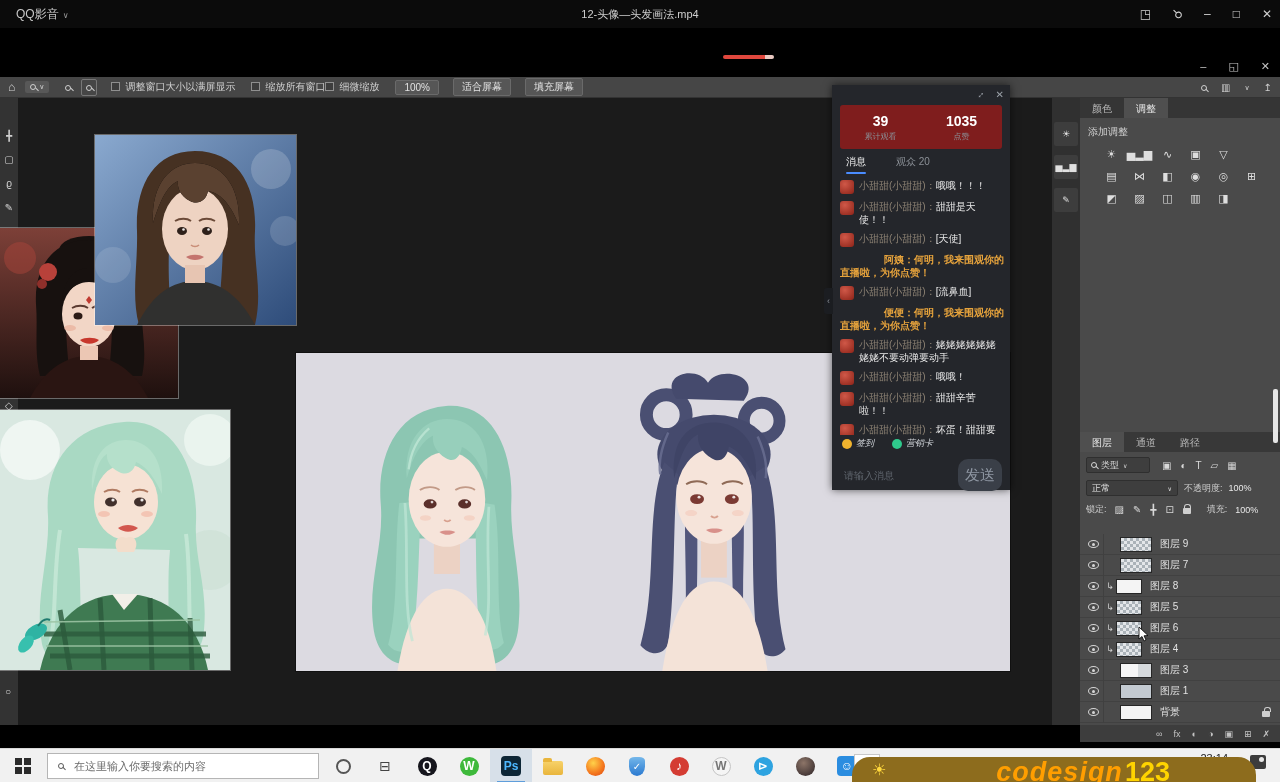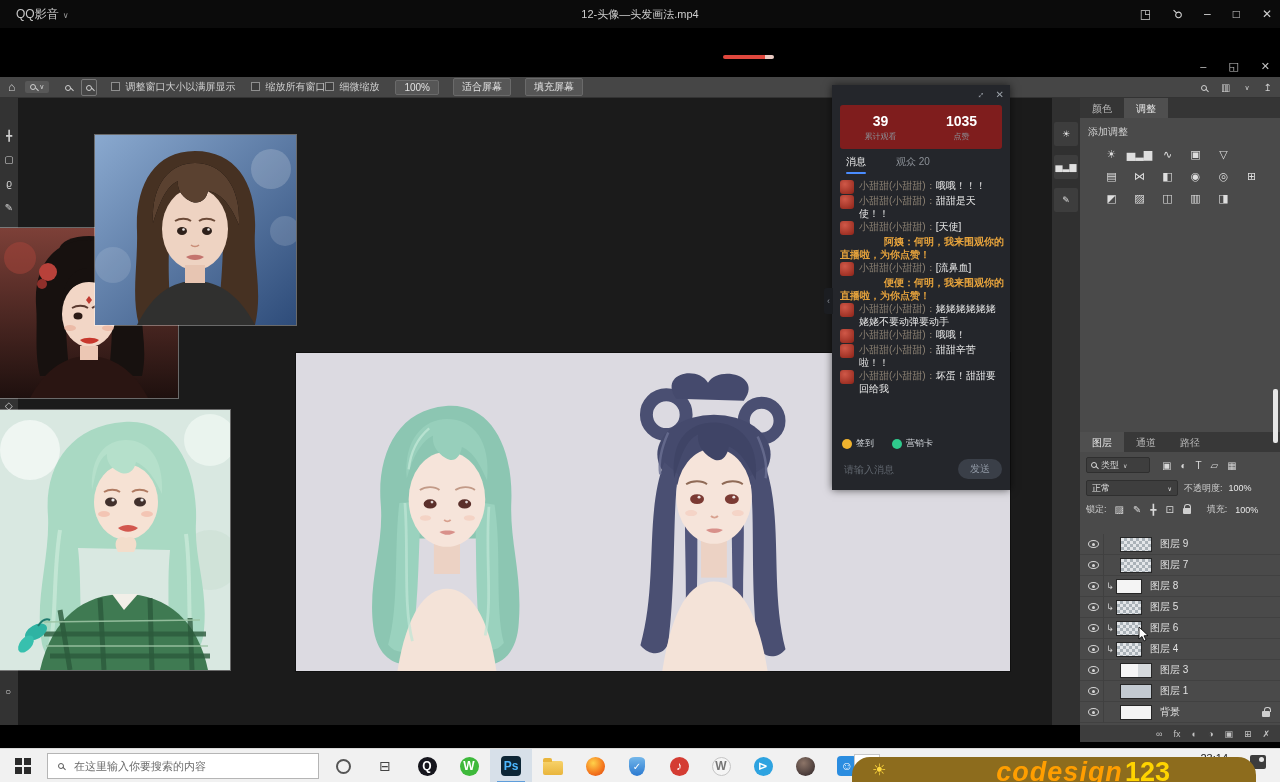--- a/index.html
+++ b/index.html
@@ -85,33 +85,33 @@
   .chat{position:absolute;left:832px;top:85px;width:178px;height:405px;background:#24262b;z-index:40;box-shadow:0 0 8px rgba(0,0,0,.6);font-size:10px;}
   .chat-head{position:absolute;right:6px;top:4px;display:flex;gap:12px;color:#9aa0a8;font-size:10px;}
   .diag{display:inline-block;transform:rotate(45deg);}
   .chat-stats{position:absolute;left:8px;top:20px;width:162px;height:44px;background:#7f1d1d;border-radius:3px;display:flex;}
   .stat{flex:1;display:flex;flex-direction:column;align-items:center;justify-content:center;gap:2px;}
   .stat .v{color:#fff;font-size:14px;font-weight:bold;}
   .stat .l{color:#8b9097;font-size:8px;}
   .chat-tabs{position:absolute;left:14px;top:70px;display:flex;gap:30px;font-size:10px;color:#8b9097;}
   .chat-tab.active{color:#f0f0f0;}
   .chat-tab.active::after{content:"";display:block;height:2px;background:#4a8cff;margin-top:3px;border-radius:1px;}
-  .msgs{position:absolute;left:8px;top:94px;width:164px;height:256px;display:flex;flex-direction:column;overflow:hidden;}
+  .msgs{position:absolute;left:8px;top:94px;width:164px;height:256px;display:flex;flex-direction:column;gap:6px;overflow:hidden;}
   .msg{display:flex;gap:5px;line-height:1.3;}
   .avatar{flex:0 0 14px;width:14px;height:14px;border-radius:3px;background:radial-gradient(circle at 35% 30%,#d05848,#8c2318);margin-top:1px;}
   .msg .u{color:#8e8374;}
   .msg .t{color:#e9e9e9;}
   .msg.sys .t{color:#e6a33c;font-weight:bold;margin-left:44px;}
-  .badges{position:absolute;left:10px;top:352px;display:flex;gap:18px;align-items:center;}
+  .badges{position:absolute;left:10px;top:352px;display:flex;gap:18px;align-items:center;font-style:italic;}
   .badge{display:flex;align-items:center;gap:4px;color:#cfd3d8;font-size:9px;}
   .dot{width:10px;height:10px;border-radius:50%;}
   .chat-input-row{position:absolute;left:10px;top:374px;width:160px;display:flex;align-items:center;justify-content:space-between;}
   .chat-input{background:transparent;border:none;outline:none;color:#cfcfcf;font-size:10px;width:100px;}
   .chat-input::placeholder{color:#5f656d;}
-  .send-btn{width:44px;height:20px;border-radius:10px;background:#3a3f48;color:#8f97a3;font-size:10px;display:flex;align-items:center;justify-content:center;}
+  .send-btn{width:44px;height:32px;border-radius:10px;background:#3a3f48;color:#8f97a3;font-size:15px;display:flex;align-items:center;justify-content:center;}
   .collapse-tab{position:absolute;left:824px;top:288px;width:9px;height:26px;background:#1b1d21;border-radius:3px 0 0 3px;color:#8a8f98;font-size:9px;display:flex;align-items:center;justify-content:center;z-index:41;}
 
   
   .taskbar{position:absolute;left:0;top:748px;width:1280px;height:34px;background:#f1f1f1;border-top:1px solid #d8d8d8;}
   .startbtn{position:absolute;left:0;top:0;width:46px;height:34px;display:flex;align-items:center;justify-content:center;}
   .winlogo{display:grid;grid-template-columns:7px 7px;grid-template-rows:7px 7px;gap:1.5px;}
   .winlogo i{background:#2b2b2b;}
   .tsearch{position:absolute;left:47px;top:4px;width:272px;height:26px;background:#fff;border:1px solid #b5b5b5;display:flex;align-items:center;gap:8px;padding:0 10px;color:#5a5a5a;}
   .tsearch input{border:none;outline:none;font-size:11px;color:#555;width:220px;background:transparent;}
   .tsearch input::placeholder{color:#6b6b6b;}

